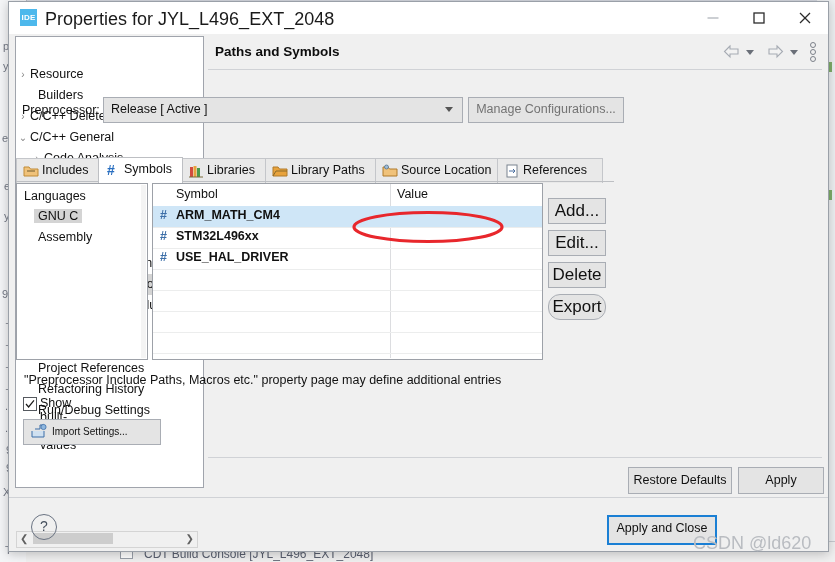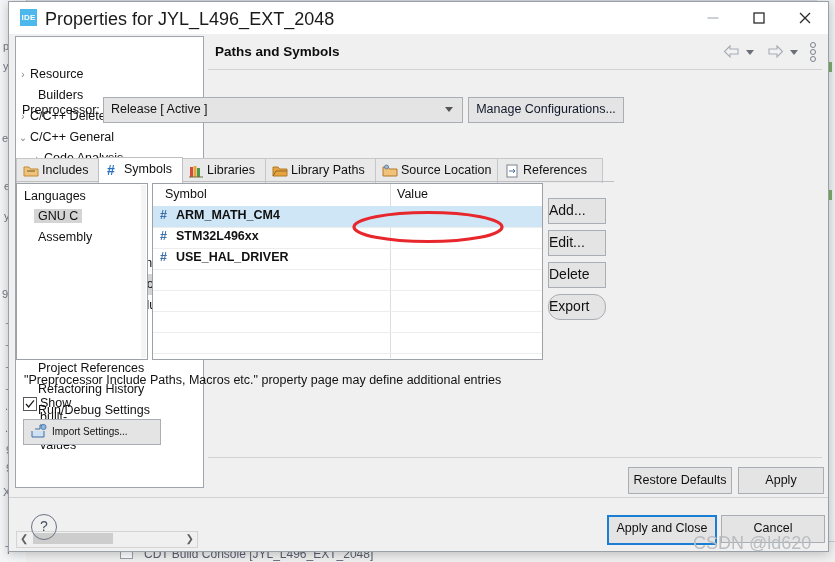--- a/index.html
+++ b/index.html
@@ -65,52 +65,52 @@
   .dots i{display:block;width:4px;height:4px;border:1px solid #7c818a;border-radius:50%;margin-bottom:1px;}
   .hrule{position:absolute;left:0;top:33px;width:614px;height:1px;background:#d0d2d6;}
 
   
   .cfg-label{position:absolute;left:13px;top:101px;font-size:12.5px;color:#111;}
   .cfg-select{position:absolute;left:94px;top:95px;width:358px;height:24px;background:#e4e4e4;border:1px solid #a9adb4;}
   .cfg-select .val{position:absolute;left:7px;top:4px;font-size:12.5px;color:#111;}
   .cfg-select .cv{position:absolute;right:9px;top:9px;width:0;height:0;
     border-left:4px solid transparent;border-right:4px solid transparent;border-top:5px solid #555;}
   .cfg-btn{position:absolute;left:459px;top:95px;width:154px;height:24px;background:#e4e4e4;border:1px solid #a9adb4;
-    text-align:center;line-height:23px;font-size:12.5px;color:#0f172a;cursor:default;}
+    text-align:center;line-height:23px;font-size:12.5px;color:#737373;cursor:default;}
 
   
   .tabbar{position:absolute;left:7px;top:156px;width:598px;height:24px;}
   .tab{position:absolute;top:0;height:24px;background:#e9e9e9;border:1px solid #c4c6ca;border-bottom:none;
     font-size:12.5px;color:#111;white-space:nowrap;line-height:23px;cursor:default;}
   .tab.active{background:#ffffff;border-color:#bdbfc3;height:25px;z-index:3;}
   .tab .ti{position:absolute;left:6px;top:4px;width:16px;height:16px;}
   .tab .tl{position:absolute;left:25px;top:0;}
   .tab-underline{position:absolute;left:7px;top:179px;width:598px;height:1px;background:#bdbfc3;z-index:1;}
 
   
   .langpanel{position:absolute;left:7px;top:181px;width:130px;height:175px;background:#fff;border:1px solid #9da1a8;}
   .lang-head{position:absolute;left:7px;top:5px;font-size:12.5px;color:#111;}
   .lang-item{position:absolute;left:21px;font-size:12.5px;color:#111;}
   .lang-item.sel{background:#d4d4d4;padding:0 4px;left:17px;}
   .lang-sb{position:absolute;right:1px;top:1px;width:5px;height:173px;background:#f4f4f4;}
 
   .tablebox{position:absolute;left:143px;top:181px;width:389px;height:175px;background:#fff;border:1px solid #9da1a8;}
   .thead{position:absolute;left:0;top:0;width:389px;height:22px;background:#fff;border-bottom:1px solid #d9dadd;}
-  .thead .c1{position:absolute;left:12px;top:3px;font-size:12.5px;color:#111;}
+  .thead .c1{position:absolute;left:23px;top:3px;font-size:12.5px;color:#111;}
   .thead .c2{position:absolute;left:244px;top:3px;font-size:12.5px;color:#111;}
   .coldiv{position:absolute;left:237px;top:0;width:1px;height:174px;background:#dcdde0;}
   .trow{position:absolute;left:0;width:389px;height:21px;}
   .trow.sel{background:#cfe6f7;}
   .trow .hash{position:absolute;left:7px;top:2px;color:#3d6fa8;font-weight:bold;font-size:12.5px;}
   .trow .sym{position:absolute;left:23px;top:2px;font-weight:bold;font-size:12.5px;color:#111;}
   .rowline{position:absolute;left:0;width:389px;height:1px;background:#eceded;}
 
   
   .sbtn{position:absolute;left:539px;width:56px;height:24px;background:#e4e4e4;border:1px solid #a9adb4;
-    text-align:left;line-height:23px;font-size:14px;color:#111;cursor:default;}
+    text-align:center;line-height:23px;font-size:17px;color:#111;cursor:default;}
 
   .note{position:absolute;left:15px;top:371px;font-size:12.5px;color:#111;white-space:nowrap;}
   .chk-wrap{position:absolute;left:14px;top:394px;font-size:12.5px;color:#111;}
   .chk-box{position:absolute;left:0;top:1px;width:12px;height:12px;border:1px solid #55595f;background:#fff;}
   .chk-box svg{position:absolute;left:1px;top:1px;}
   .chk-lbl{position:absolute;left:17px;top:0;}
   .setbtn{position:absolute;top:417px;height:24px;background:#e4e4e4;border:1px solid #a9adb4;
     font-size:10px;color:#111;cursor:default;line-height:23px;}
   .setbtn .si{position:absolute;left:7px;top:3px;width:17px;height:17px;}
   .setbtn .sl{position:absolute;left:28px;top:0;}
@@ -407,20 +407,19 @@
   <div class="botbtn" id="btn-restore">
     <span>Restore Defaults</span>
   </div>
   <div class="botbtn" id="btn-apply">
     <span>Apply</span>
   </div>
 
   <div class="footer-sep"></div>
   <div class="helpbtn">?</div>
   <div class="botbtn" id="btn-apply-close">Apply and Close</div>
-  <div class="botbtn" id="btn-cancel">Cancel</div>
 </div>
 
 <svg id="annot" viewBox="0 0 156 34">
   <ellipse cx="78" cy="17" rx="74" ry="14.5" fill="none" stroke="#e8272c" stroke-width="3.2"></ellipse>
 </svg>
 
 <div class="watermark">CSDN @ld620</div>
 
 </body></html>

